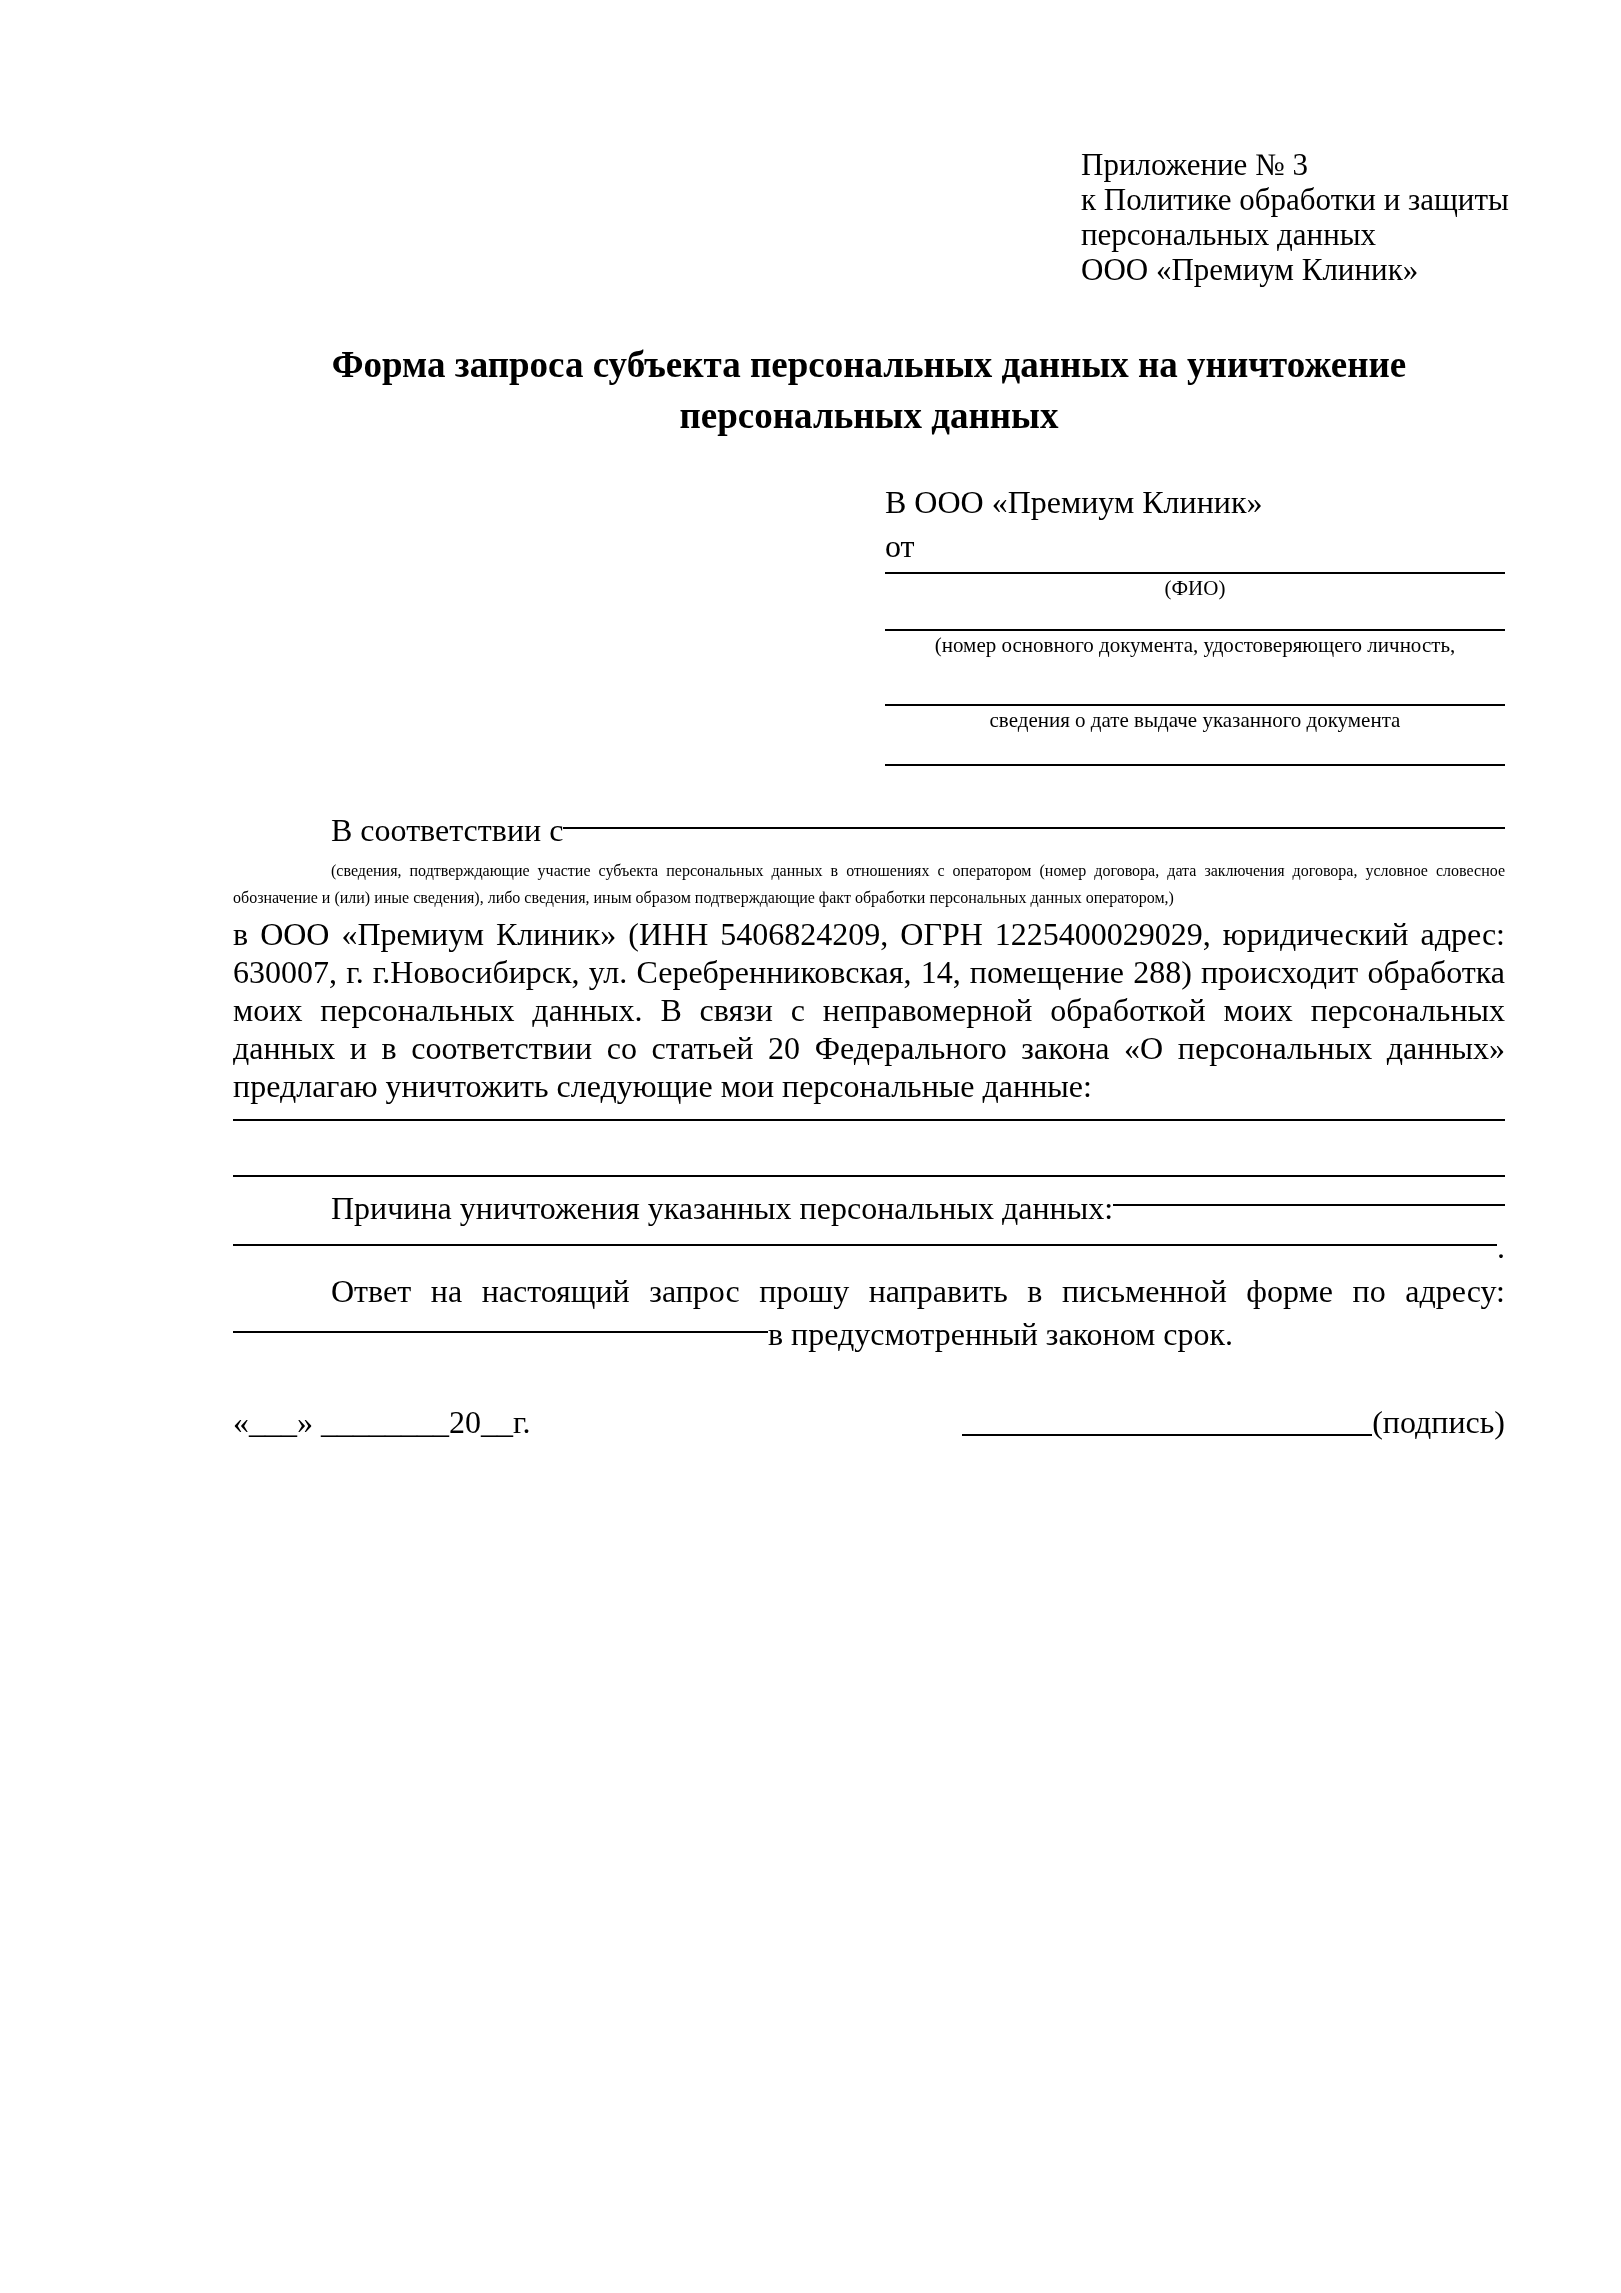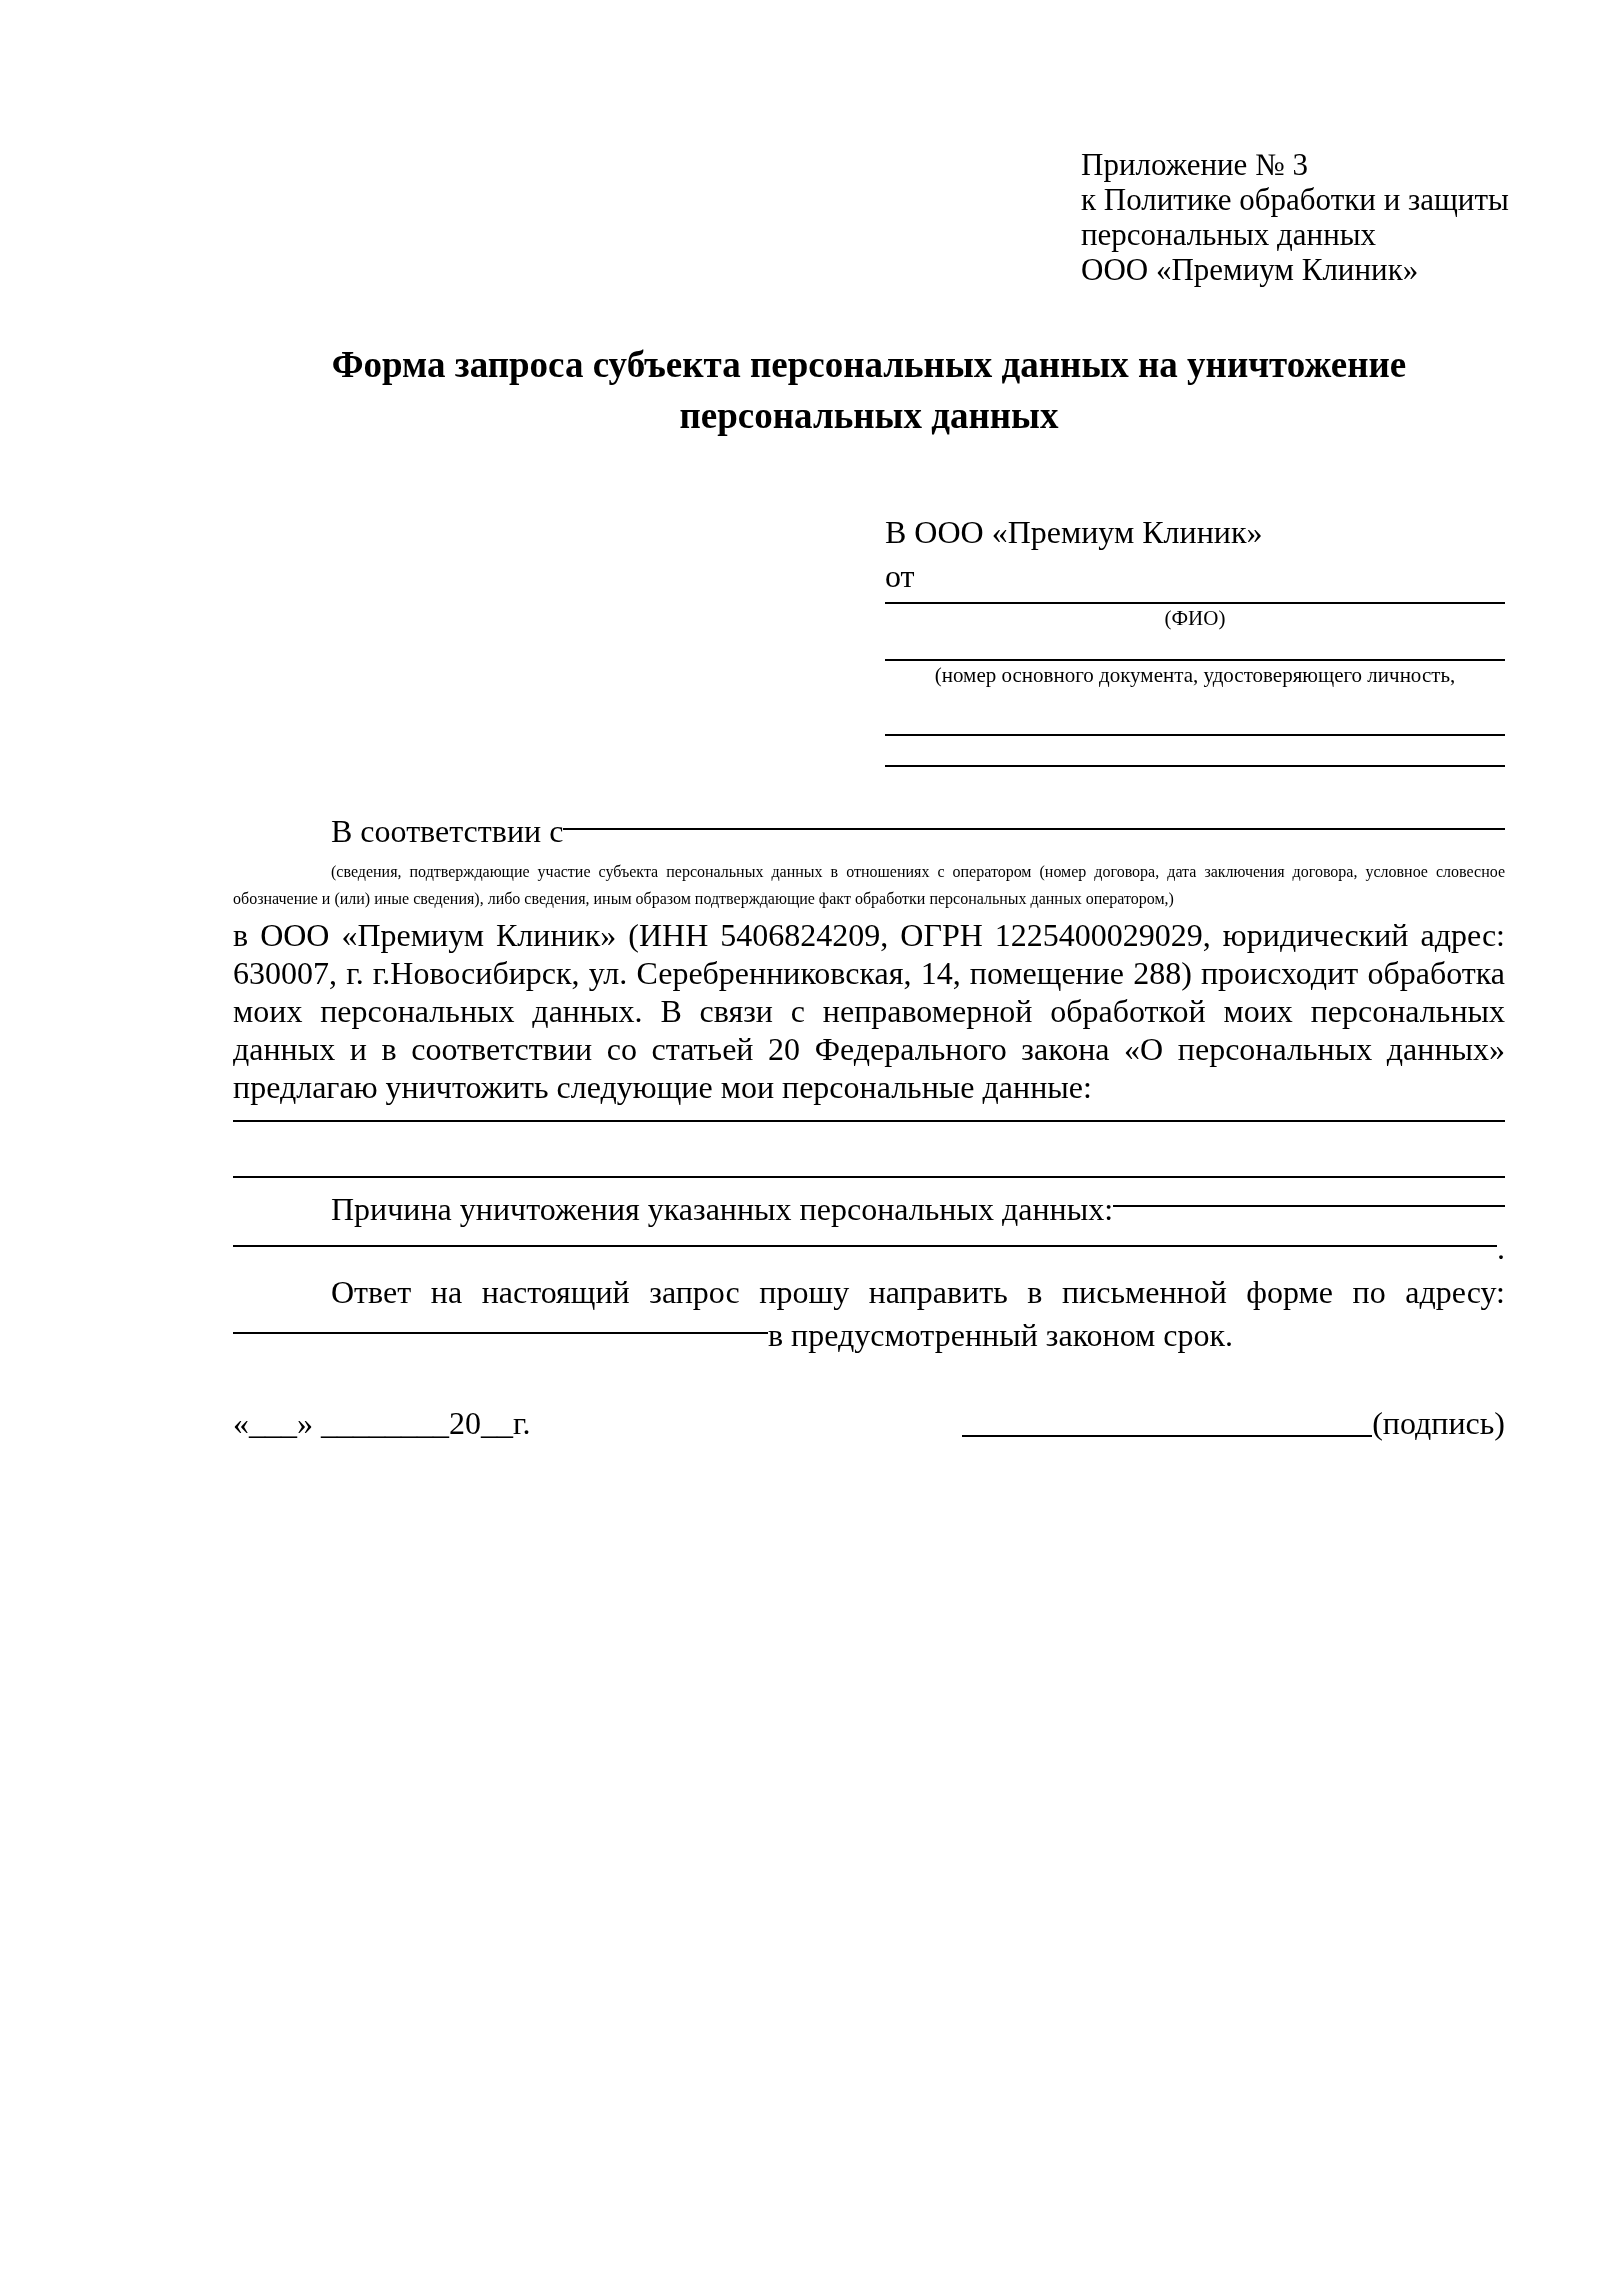--- a/index.html
+++ b/index.html
@@ -33,21 +33,21 @@
   .doc-title {
     margin: 52px 0 0 0;
     text-align: center;
     font-weight: bold;
     font-size: 37px;
     line-height: 51px;
   }
   
   .addressee {
     margin-left: 652px;
-    margin-top: 69px;
+    margin-top: 39px;
   }
   .addr-line { line-height: 44px; }
   .blank { border-bottom: 2.9px solid #000; }
   .b1 { height: 3.9px; }
   .b2 { height: 26.5px; }
   .b3 { height: 44px; }
   .b4 { height: 29px; }
   .caption {
     text-align: center;
     font-size: 21px;
@@ -123,20 +123,21 @@
     </div>
 
     <div class="addressee">
       <div class="addr-line">В ООО «Премиум Клиник»</div>
       <div class="addr-line">от</div>
       <div class="blank b1"></div>
       <div class="caption">(ФИО)</div>
       <div class="blank b2"></div>
       <div class="caption">(номер основного документа, удостоверяющего личность,</div>
       <div class="blank b3"></div>
+      <div class="caption">сведения о дате выдаче указанного документа</div>
       <div class="blank b4"></div>
     </div>
 
     <div class="row-fill accordance">
       <span class="nowrap">В соответствии с</span>
       <span class="fill"></span>
     </div>
 
     <p class="small-note">(сведения, подтверждающие участие субъекта персональных данных в отношениях с оператором (номер договора, дата заключения договора, условное словесное обозначение и (или) иные сведения), либо сведения, иным образом подтверждающие факт обработки персональных данных оператором,)</p>
 

